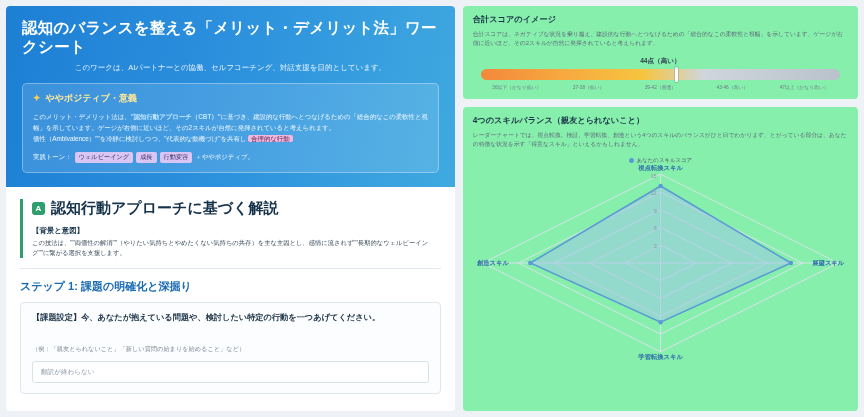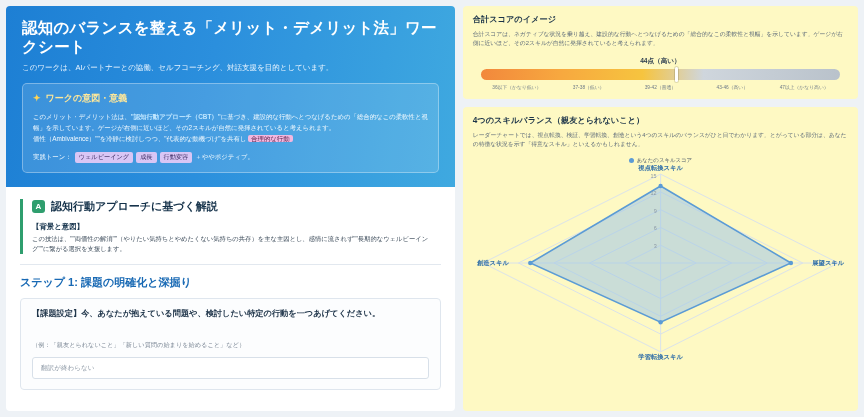--- a/index.html
+++ b/index.html
@@ -43,20 +43,21 @@
     font-size: 15.5px;
     font-weight: bold;
     letter-spacing: .2px;
     line-height: 1.25;
   }
   .hero p {
     margin: 0 0 10px 0;
     font-size: 7.5px;
     line-height: 1.5;
     color: #eaf5ff;
+    text-align: center;
   }
   .hero-card {
     background: rgba(255,255,255,0.13);
     border: 1px solid rgba(255,255,255,0.33);
     border-radius: 5px;
     padding: 8px 10px 9px 10px;
   }
   .hero-card-title {
     font-size: 9px;
     font-weight: bold;
@@ -112,21 +113,21 @@
     width: 13px; height: 13px;
     border-radius: 3px;
     background: #2f9e6e;
     color: #fff;
     font-size: 8px;
     display: flex; align-items: center; justify-content: center;
     font-weight: bold;
   }
   .panel-head h2 {
     margin: 0;
-    font-size: 11px;
+    font-size: 15px;
     font-weight: bold;
     color: #15324a;
   }
   .sub-block { margin-bottom: 7px; }
   .sub-title {
     font-size: 7.4px;
     font-weight: bold;
     color: #17344d;
     margin-bottom: 2px;
   }
@@ -177,21 +178,21 @@
     border-radius: 3px;
     background: #fff;
     padding: 6px 8px;
     font-size: 6.6px;
     color: #8a96a3;
     height: 22px;
   }
 
   
   .card {
-    background: #fef9c3;
+    background: #86efac;
     border-radius: 4px;
     padding: 8px 10px 9px 10px;
   }
   .card-title {
     font-size: 8.2px;
     font-weight: bold;
     color: #1b3348;
     margin: 0 0 5px 0;
   }
   .card-desc {
@@ -262,21 +263,21 @@
 
   <div class="col-left">
 
     <div class="hero">
       <h1>認知のバランスを整える「メリット・デメリット法」ワークシート</h1>
       <p>このワークは、AIパートナーとの協働、セルフコーチング、対話支援を目的としています。</p>
 
       <div class="hero-card">
         <div class="hero-card-title">
           <span class="star-icon">✦</span>
-          <span>ワークの意図・意義</span>
+          <span>ややポジティブ・意義</span>
         </div>
         <div class="hero-card-body">
           <span>このメリット・デメリット法は、</span><span class="hl-blue">"認知行動アプローチ（CBT）"</span><span>に基づき、建設的な行動へとつなげるための「総合的なこの柔軟性と視幅」を示しています。ゲージが右側に近いほど、その2スキルが自然に発揮されていると考えられます。</span>
           <br>
           <span>価性（Ambivalence）""を冷静に検討しつつ、"代表的な動機づけ"を共有し</span>
           <span class="chip-pink">合理的な行動</span>
         </div>
         <div class="hero-foot">
           <span>実践トーン：</span>
           <span class="chip-lav">ウェルビーイング</span>

